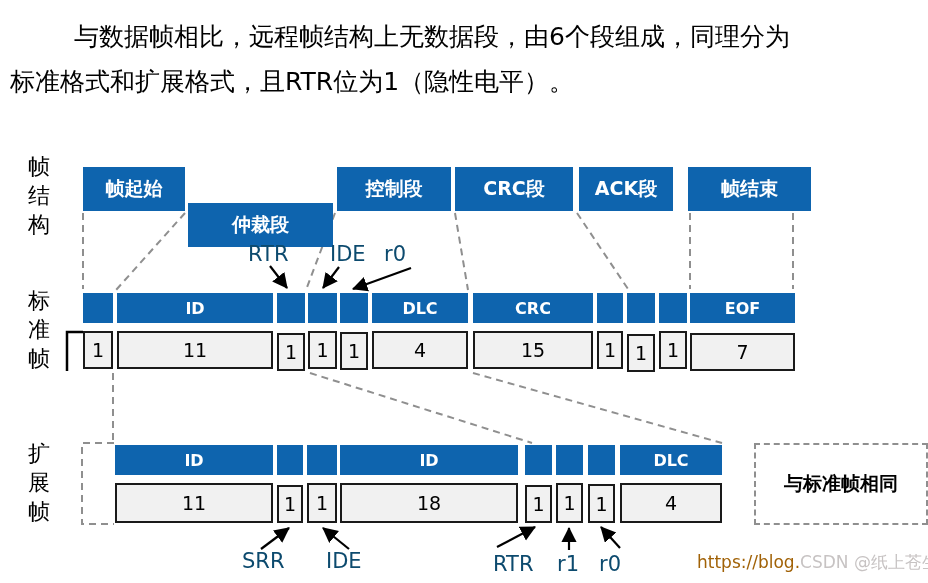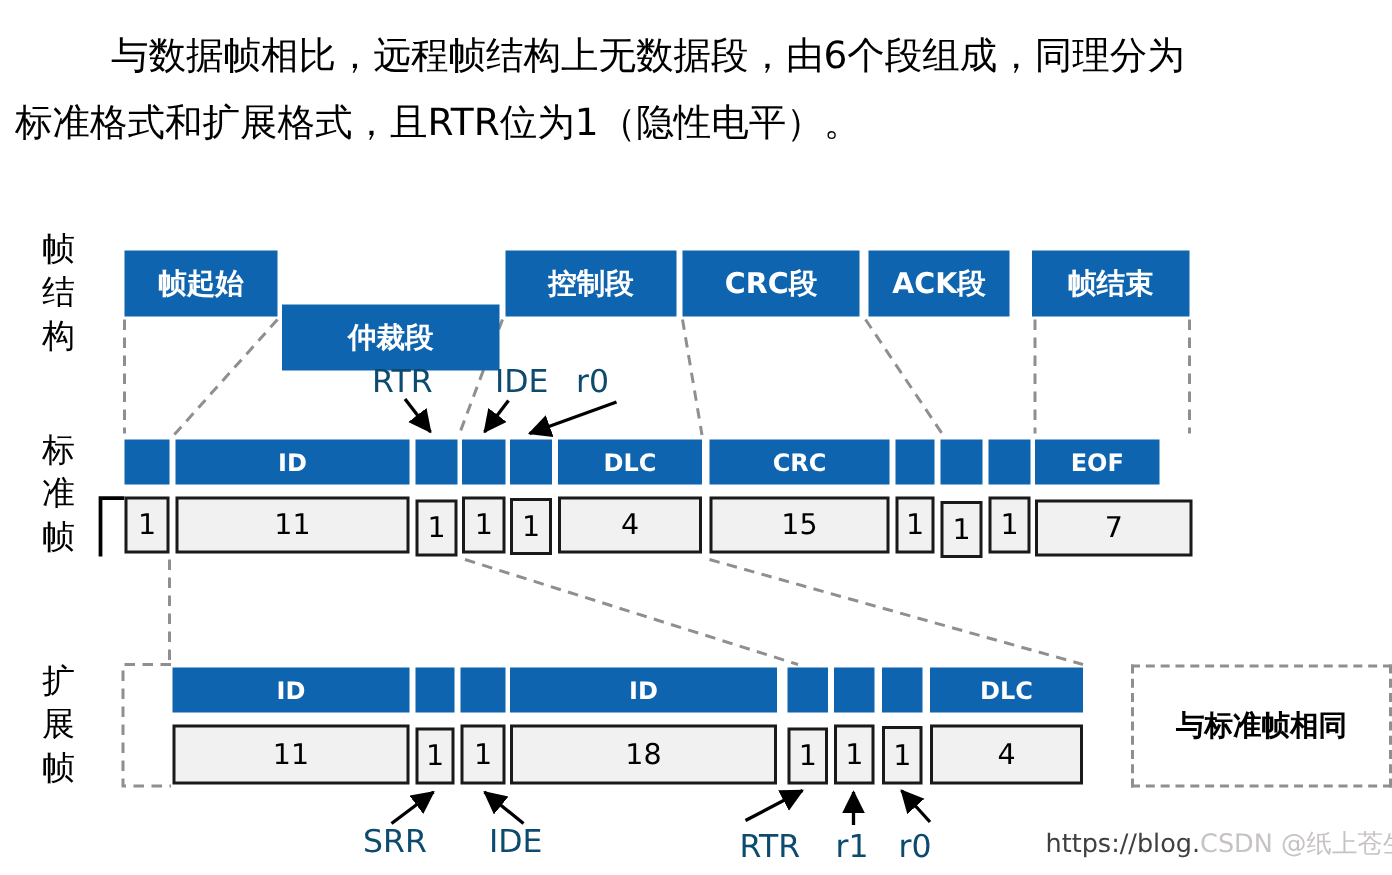--- a/index.html
+++ b/index.html
@@ -25,21 +25,21 @@
     position:absolute;height:38px;background:var(--bitfill,#f1f1f1);border:2px solid #1a1a1a;
     box-sizing:border-box;color:#000;font-size:19px;display:flex;align-items:center;justify-content:center;
   }
   .ann{position:absolute;font-size:21px;color:#0c4a6e;white-space:nowrap;}
   .note-box{
     position:absolute;left:754px;top:443px;width:174px;height:82px;border:2px dashed #8f8f8f;
     box-sizing:border-box;display:flex;align-items:center;justify-content:center;
     font-size:19px;font-weight:700;color:#000;
   }
   .watermark{position:absolute;left:697px;top:551px;font-size:17px;white-space:nowrap;}
-  .watermark .wm1{color:#404040;}
+  .watermark .wm1{color:#a16207;}
   .watermark .wm2{color:#c7c3c3;}
   svg.overlay{position:absolute;left:0;top:0;pointer-events:none;}
 </style>
 </head>
 <body>
 
 <div class="stage">
 
   <div class="intro">
     <div class="l1">与数据帧相比，远程帧结构上无数据段，由6个段组成，同理分为</div>
@@ -82,37 +82,37 @@
     <g stroke="#000" stroke-width="2.5" fill="none">
       <polyline points="83,332 67,332 67,371"></polyline>
     </g>
   </svg>
 
   <div class="seg" style="left:83px;width:102px;">帧起始</div>
   <div class="seg" style="left:188px;width:145px;margin-top:36px;">仲裁段</div>
   <div class="seg" style="left:337px;width:114px;">控制段</div>
   <div class="seg" style="left:455px;width:118px;">CRC段</div>
   <div class="seg" style="left:579px;width:94px;">ACK段</div>
-  <div class="seg" style="left:688px;width:105px;">帧结束</div>
+  <div class="seg" style="left:688px;width:123px;">帧结束</div>
 
   <div class="ann" style="left:248px;top:242px;">RTR</div>
   <div class="ann" style="left:330px;top:242px;">IDE</div>
   <div class="ann" style="left:384px;top:242px;">r0</div>
 
   <div class="bitblue" style="left:83px;top:293px;width:30px;"></div>
   <div class="bitblue" style="left:117px;top:293px;width:156px;">ID</div>
   <div class="bitblue" style="left:277px;top:293px;width:28px;"></div>
   <div class="bitblue" style="left:308px;top:293px;width:29px;"></div>
   <div class="bitblue" style="left:340px;top:293px;width:28px;"></div>
   <div class="bitblue" style="left:372px;top:293px;width:96px;">DLC</div>
   <div class="bitblue" style="left:473px;top:293px;width:120px;">CRC</div>
   <div class="bitblue" style="left:597px;top:293px;width:26px;"></div>
   <div class="bitblue" style="left:627px;top:293px;width:28px;"></div>
   <div class="bitblue" style="left:659px;top:293px;width:28px;"></div>
-  <div class="bitblue" style="left:690px;top:293px;width:83px;">EOF</div>
+  <div class="bitblue" style="left:690px;top:293px;width:105px;">EOF</div>
 
   <div class="bitbox" style="left:83px;top:331px;width:30px;">1</div>
   <div class="bitbox" style="left:117px;top:331px;width:156px;">11</div>
   <div class="bitbox" style="left:277px;top:333px;width:28px;">1</div>
   <div class="bitbox" style="left:308px;top:331px;width:29px;">1</div>
   <div class="bitbox" style="left:340px;top:332px;width:28px;">1</div>
   <div class="bitbox" style="left:372px;top:331px;width:96px;">4</div>
   <div class="bitbox" style="left:473px;top:331px;width:120px;">15</div>
   <div class="bitbox" style="left:597px;top:331px;width:26px;">1</div>
   <div class="bitbox" style="left:627px;top:334px;width:28px;">1</div>

